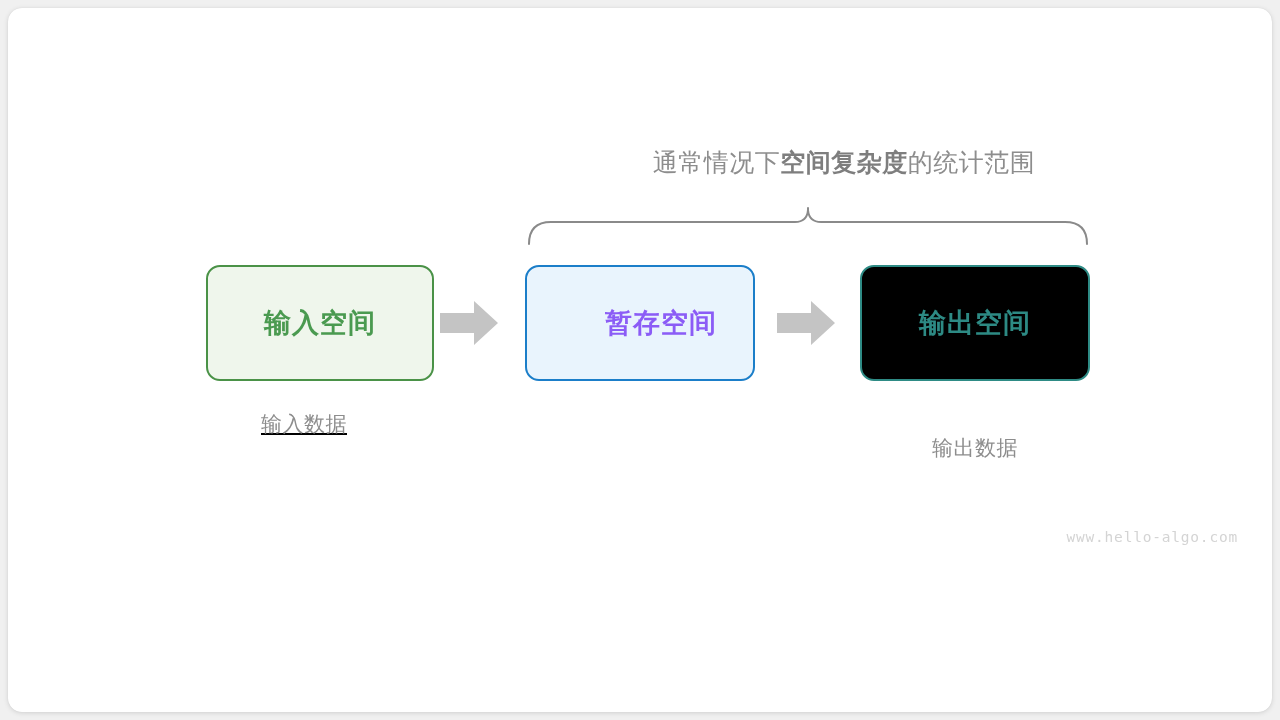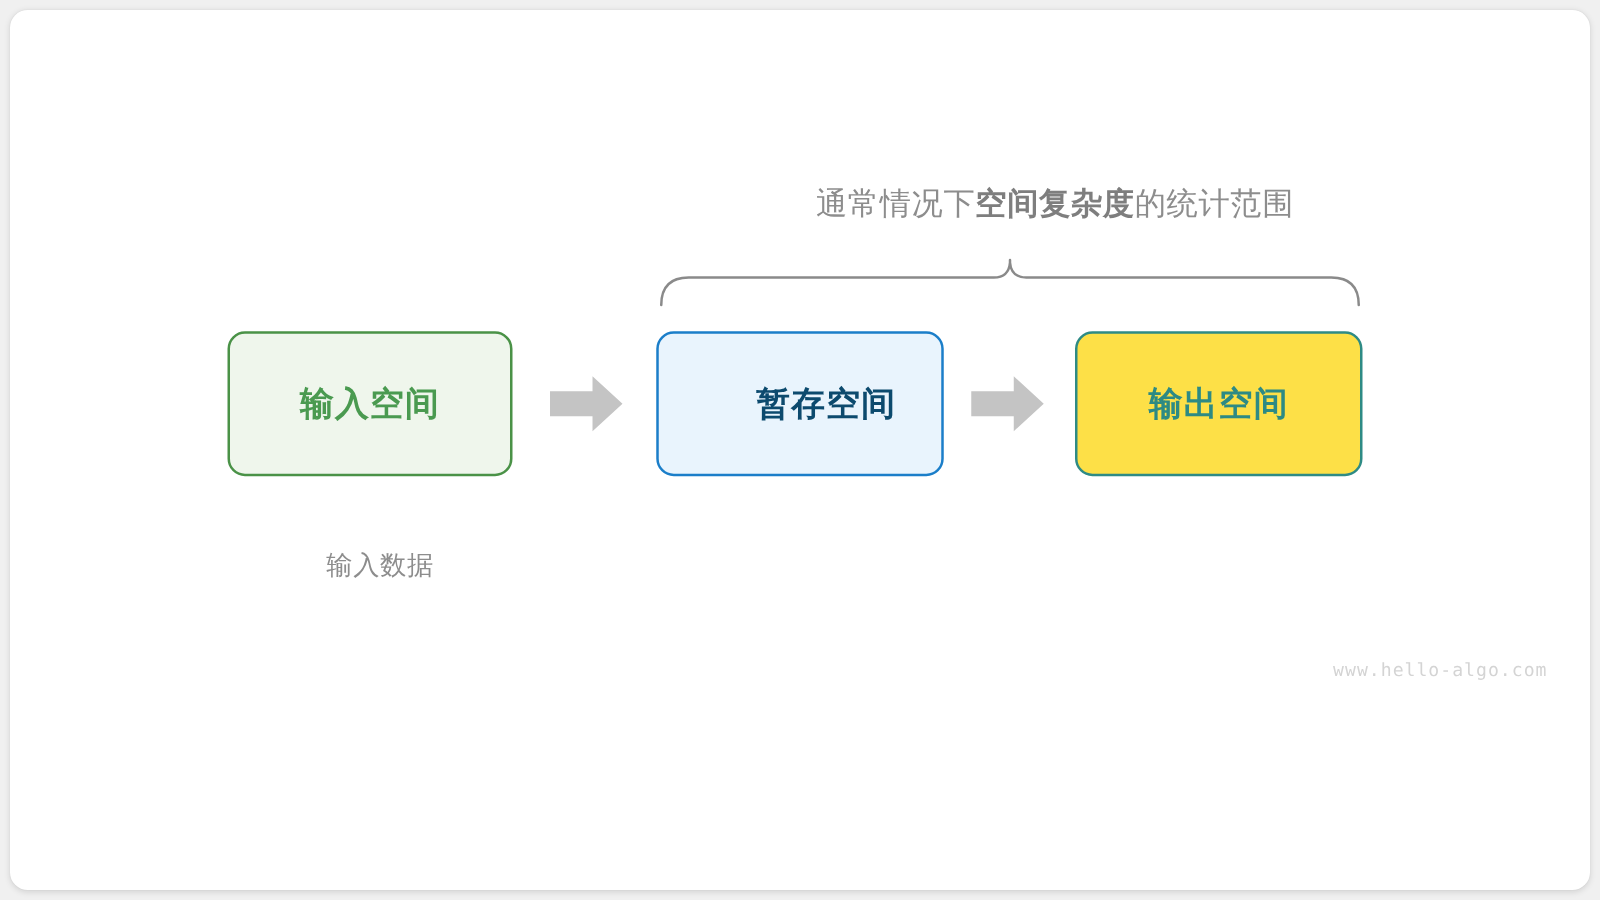--- a/index.html
+++ b/index.html
@@ -44,30 +44,30 @@
     border-radius: 14px;
     border-width: 2.5px;
     border-style: solid;
     display: flex;
     align-items: center;
     justify-content: center;
     font-size: 27px;
     font-weight: 700;
     letter-spacing: 1px;
   }
-  #box-input  { left: 182px; width: 228px; background: #eff6ec; border-color: #4a9247; color: #4a9a50; }
-  #box-buffer { left: 525px; width: 230px; background: #e9f4fd; border-color: #1b7ec9; color: #0c4a6e; padding-left: 42px; }
-  #box-output { left: 860px; width: 230px; background: #fde047; border-color: #2e8b85; color: #2d8a84; }
+  #box-input  { left: 206px; width: 228px; background: #eff6ec; border-color: #4a9247; color: #4a9a50; }
+  #box-buffer { left: 525px; width: 230px; background: #e9f4fd; border-color: #1b7ec9; color: #8b5cf6; padding-left: 42px; }
+  #box-output { left: 860px; width: 230px; background: #000000; border-color: #2e8b85; color: #2d8a84; }
 
   
   .arrow { position: absolute; top: 299px; }
   #arrow-1 { left: 438px; }
   #arrow-2 { left: 775px; }
   .cap-col { position: absolute; text-align: center; }
-  #cap-input-col  { left: 190px; width: 228px; top: 429px; }
+  #cap-input-col  { left: 190px; width: 228px; top: 400px; text-decoration: underline; }
   #cap-buffer-col { left: 525px; width: 230px; top: 424px; }
   #cap-output-col { left: 860px; width: 230px; top: 424px; }
   .cap-line {
     color: #8d8d8d;
     font-size: 21px;
     line-height: 48px;
     white-space: nowrap;
     letter-spacing: 0.5px;
   }
 
@@ -115,16 +115,19 @@
   </svg>
   <svg class="arrow" id="arrow-2" width="62" height="48" viewBox="0 0 62 48">
     <path d="M 2 14 L 36 14 L 36 2 L 60 24 L 36 46 L 36 34 L 2 34 Z" fill="#c4c4c4"></path>
   </svg>
 
   <div class="cap-col" id="cap-input-col">
     <div class="cap-line">输入数据</div>
   </div>
 
 
+  <div class="cap-col" id="cap-output-col">
+    <div class="cap-line">输出数据</div>
+  </div>
 
   <div id="watermark">www.hello-algo.com</div>
 
 </div>
 
 </body></html>

